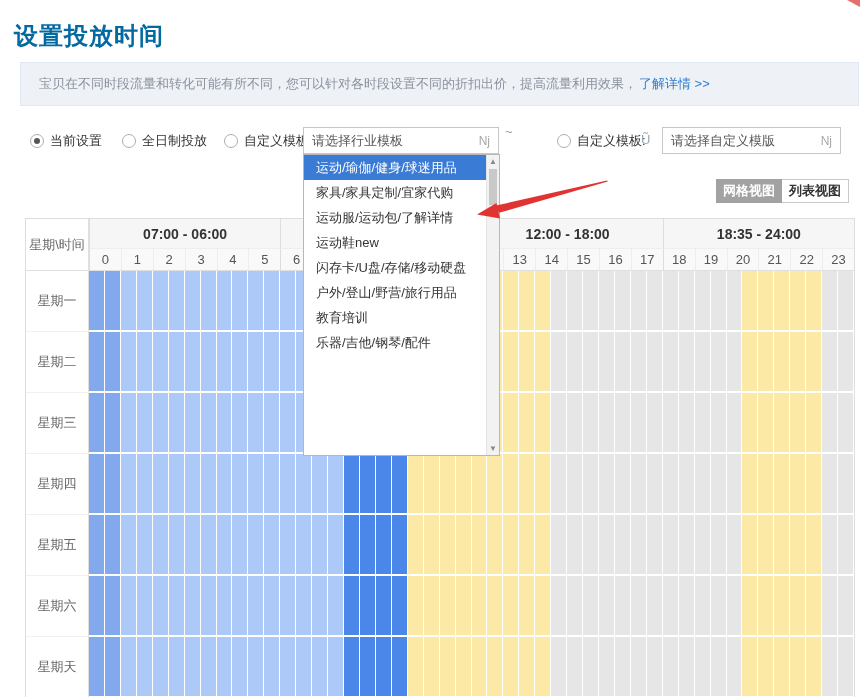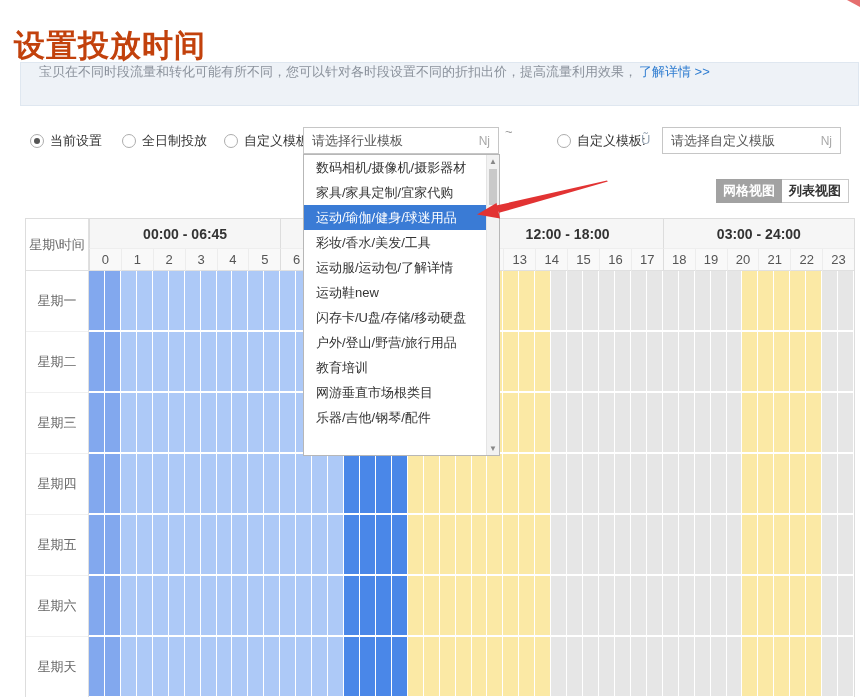--- a/index.html
+++ b/index.html
@@ -1,20 +1,20 @@
 <!DOCTYPE html>
 <html><head>
 <meta charset="utf-8">
 <style>
   html,body{margin:0;padding:0}
   body{width:860px;height:697px;position:relative;overflow:hidden;background:#fff;
        font-family:"Liberation Sans","DejaVu Sans",sans-serif;color:#333}
-  .page-title{position:absolute;left:14px;top:4px;font-size:31px;font-weight:600;color:#c2410c;letter-spacing:1px}
+  .page-title{position:absolute;left:14px;top:4px;font-size:24px;font-weight:600;color:#0369a1;letter-spacing:1px}
   .banner{position:absolute;left:20px;top:62px;width:839px;height:44px;background:#eef2f7;
-          border:1px solid #dfe7f0;box-sizing:border-box;display:flex;
+          border:1px solid #dfe7f0;box-sizing:border-box;display:flex;align-items:center;
           padding-left:18px;font-size:13px;color:#8b929c}
   .banner a{color:#2e7cd0;text-decoration:none;margin-left:2px;font-size:13px}
   .controls{position:absolute;left:0;top:127px;width:860px;height:28px}
   .radio-opt{position:absolute;top:0;height:28px;display:flex;align-items:center;gap:6px;font-size:13px;color:#333;cursor:default}
   .rdot{width:14px;height:14px;border:1px solid #adadad;border-radius:50%;background:#fff;box-sizing:border-box;position:relative;flex:0 0 auto}
   .rdot.sel::after{content:"";position:absolute;left:3px;top:3px;width:6px;height:6px;border-radius:50%;background:#555}
   .opt-0{left:30px}.opt-1{left:122px}.opt-2{left:224px}.opt-3{left:557px}
   .select-box{position:absolute;top:0;height:27px;background:#fff;border:1px solid #c6c6c6;box-sizing:border-box;
               display:flex;align-items:center;justify-content:space-between;padding:0 8px;font-size:13px;color:#555;cursor:default}
   .sel-industry{left:303px;width:196px}
@@ -95,24 +95,24 @@
 <div class="view-toggle">
   <div class="vbtn grid">网格视图</div>
   <div class="vbtn list">列表视图</div>
 </div>
 
 <div class="grid-wrap">
   <table class="sched">
       <thead>
         <tr>
           <th class="corner" rowspan="2">星期\时间</th>
-          <th class="range" colspan="12">00:00 - 06:45</th>
+          <th class="range" colspan="12">07:00 - 06:00</th>
           <th class="range" colspan="12">06:00 - 12:00</th>
           <th class="range" colspan="12">12:00 - 18:00</th>
-          <th class="range" colspan="12">03:00 - 24:00</th>
+          <th class="range" colspan="12">18:35 - 24:00</th>
         </tr>
         <tr>
           <th class="hour grp" colspan="2">0</th>
           <th class="hour" colspan="2">1</th>
           <th class="hour" colspan="2">2</th>
           <th class="hour" colspan="2">3</th>
           <th class="hour" colspan="2">4</th>
           <th class="hour" colspan="2">5</th>
           <th class="hour grp" colspan="2">6</th>
           <th class="hour" colspan="2">7</th>
@@ -491,30 +491,27 @@
           <td class="cell" style="background: rgb(251, 233, 165);"></td>
           <td class="cell" style="background: rgb(230, 230, 230);"></td>
           <td class="cell" style="background: rgb(230, 230, 230);"></td>
         </tr>
       </tbody>
     </table>
 </div>
 
 <div class="dropdown">
   <div class="dd-list">
-      <div class="dd-item">数码相机/摄像机/摄影器材</div>
+      <div class="dd-item sel" style="background: rgb(58, 123, 213);">运动/瑜伽/健身/球迷用品</div>
       <div class="dd-item">家具/家具定制/宜家代购</div>
-      <div class="dd-item sel" style="background: rgb(58, 123, 213);">运动/瑜伽/健身/球迷用品</div>
-      <div class="dd-item">彩妆/香水/美发/工具</div>
       <div class="dd-item">运动服/运动包/了解详情</div>
       <div class="dd-item">运动鞋new</div>
       <div class="dd-item">闪存卡/U盘/存储/移动硬盘</div>
       <div class="dd-item">户外/登山/野营/旅行用品</div>
       <div class="dd-item">教育培训</div>
-      <div class="dd-item">网游垂直市场根类目</div>
       <div class="dd-item">乐器/吉他/钢琴/配件</div>
     </div>
   <div class="dd-scroll">
     <div class="dd-arrow up">▲</div>
     <div class="dd-thumb"></div>
     <div class="dd-arrow down">▼</div>
   </div>
 </div>
 
 <svg class="annot" viewBox="0 0 860 697">

